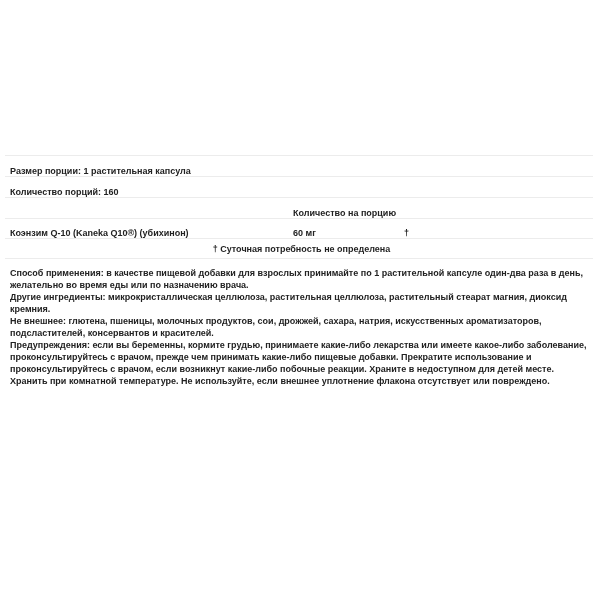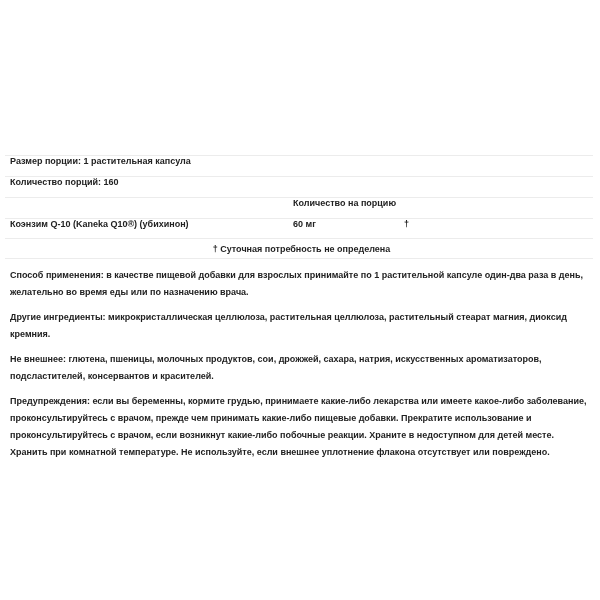--- a/index.html
+++ b/index.html
@@ -1,30 +1,30 @@
 <!DOCTYPE html>
 <html><head>
 <meta charset="utf-8">
 <style>
   html, body { margin: 0; padding: 0; background: #ffffff; }
   body { width: 600px; height: 600px; position: relative; overflow: hidden;
          font-family: "Liberation Sans", sans-serif; color: #1f1f1f; }
   .panel { position: absolute; left: 5px; top: 155px; width: 588px; }
-  .row { height: 21px; border-top: 1px solid #ececec; display: flex; align-items: flex-start;
+  .row { height: 21px; border-top: 1px solid #ececec; display: flex; align-items: flex-end;
          font-size: 9px; font-weight: bold; color: #222; padding-left: 5px; box-sizing: border-box; }
   .row.last { border-bottom: 1px solid #ececec; }
   .col1 { width: 275px; }
   .col2 { width: 111px; margin-left: 8px; }
   .col3 { flex: 1; }
   .footnote { height: 20px; display: flex; align-items: center; font-size: 9px; font-weight: bold;
               padding-left: 5px; border-bottom: 1px solid #ececec; box-sizing: border-box; justify-content: center; }
-  .para { font-size: 9px; font-weight: bold; line-height: 17px; color: #222; margin: 0;
+  .para { font-size: 9px; font-weight: bold; line-height: 12px; color: #222; margin: 0;
           padding-left: 5px; padding-right: 4px; }
   .p1 { margin-top: 8px; }
-  .gap { margin-top: 8px; }
+  .gap { }
 </style>
 </head>
 <body>
 
 <div class="panel">
   <div class="row">
     <span>Размер порции: 1 растительная капсула</span>
   </div>
   <div class="row">
     <span>Количество порций: 160</span>

